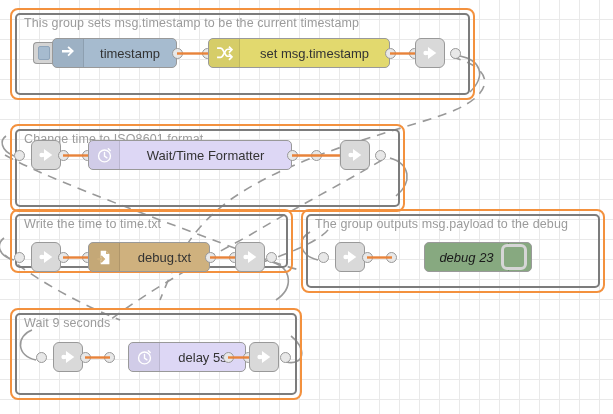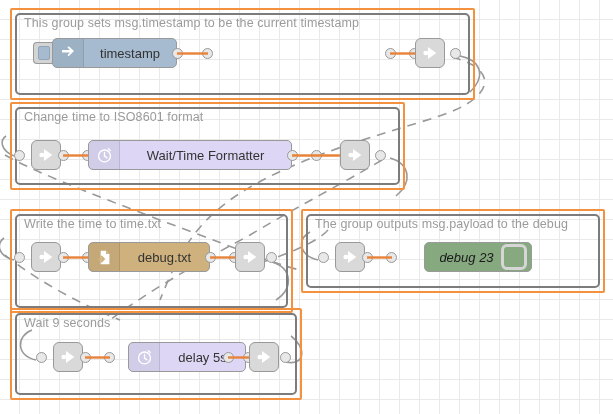--- a/index.html
+++ b/index.html
@@ -14,21 +14,21 @@
     background-image:
       linear-gradient(to right, #e9e9e9 1px, transparent 1px),
       linear-gradient(to bottom, #e9e9e9 1px, transparent 1px);
     background-size:20px 20px;
     background-position:-1px -1px;
   }
   
   .group{
     position:absolute;
     border:2px solid #f3913e;
-    border-radius:2px;
+    border-radius:8px;
     background:transparent;
     box-sizing:border-box;
   }
   .group-inner{
     position:absolute;
     left:3px;top:3px;right:3px;bottom:3px;
     border:2px solid #7c7c7c;
     border-radius:5px;
     box-sizing:border-box;
     background:rgba(255,255,255,0.0);
@@ -158,32 +158,43 @@
       <svg width="16" height="16" viewBox="0 0 16 16">
         <path d="M2 5h8l-2.5-2.5 1.2-1.2L14 6 8.7 11.3 7.5 10.1 10 7.6H2z" fill="#fff"></path>
         <path d="M2 9h6l-2 2.2.9.9L11 9.6 6.9 5.5 6 6.4 8 8.4H2z" fill="#fff" opacity="0"></path>
       </svg>
     </div>
     <div class="label">timestamp</div>
   </div>
   <div class="port round" style="left:172px;top:48px;"></div>
 
   <div class="port round" style="left:202px;top:48px;"></div>
+  <div class="node n-change right-icon" style="left:208px;top:38px;width:182px;">
+    <div class="icon-box">
+      <svg width="17" height="17" viewBox="0 0 16 16">
+        <path d="M1 3h3.2c.9 0 1.5.5 2 1.3l3.1 5.2c.4.7.9 1.1 1.7 1.1H14" stroke="#fff" stroke-width="1.6" fill="none"></path>
+        <path d="M1 11.6h3.2c.9 0 1.5-.5 2-1.3l3.1-5.2c.4-.7.9-1.1 1.7-1.1H14" stroke="#fff" stroke-width="1.6" fill="none"></path>
+        <path d="M12.2 1.6L15 4.4l-2.8 2.8" stroke="#fff" stroke-width="1.6" fill="none"></path>
+        <path d="M12.2 8.4L15 11.2 12.2 14" stroke="#fff" stroke-width="1.6" fill="none"></path>
+      </svg>
+    </div>
+    <div class="label">set msg.timestamp</div>
+  </div>
   <div class="port round" style="left:385px;top:48px;"></div>
 
   <div class="port round" style="left:409px;top:48px;"></div>
   <div class="linknode" style="left:415px;top:38px;">
     <svg width="18" height="18" viewBox="0 0 16 16">
       <circle cx="4.2" cy="8" r="2.1" fill="#fff"></circle>
       <path d="M6.2 2.6L13.6 8l-7.4 5.4V9.6H4.6V6.4h1.6z" fill="#fff"></path>
     </svg>
   </div>
   <div class="port round" style="left:450px;top:48px;"></div>
 
-  <div class="group" style="left:10px;top:102px;width:395px;height:88px;padding-left:20px;">
+  <div class="group" style="left:10px;top:124px;width:395px;height:88px;padding-left:20px;">
     <div class="group-inner"></div>
     <div class="group-label">Change time to ISO8601 format</div>
   </div>
 
   <div class="port round" style="left:14px;top:150px;"></div>
   <div class="linknode" style="left:31px;top:140px;">
     <svg width="18" height="18" viewBox="0 0 16 16">
       <circle cx="4.2" cy="8" r="2.1" fill="#fff"></circle>
       <path d="M6.2 2.6L13.6 8l-7.4 5.4V9.6H4.6V6.4h1.6z" fill="#fff"></path>
     </svg>
@@ -205,21 +216,21 @@
 
   <div class="port round" style="left:311px;top:150px;"></div>
   <div class="linknode" style="left:340px;top:140px;">
     <svg width="18" height="18" viewBox="0 0 16 16">
       <circle cx="4.2" cy="8" r="2.1" fill="#fff"></circle>
       <path d="M6.2 2.6L13.6 8l-7.4 5.4V9.6H4.6V6.4h1.6z" fill="#fff"></path>
     </svg>
   </div>
   <div class="port round" style="left:375px;top:150px;"></div>
 
-  <div class="group" style="left:10px;top:209px;width:283px;height:104px;">
+  <div class="group" style="left:10px;top:209px;width:283px;height:64px;">
     <div class="group-inner"></div>
     <div class="group-label">Write the time to time.txt</div>
   </div>
 
   <div class="port round" style="left:14px;top:252px;"></div>
   <div class="linknode" style="left:31px;top:242px;">
     <svg width="18" height="18" viewBox="0 0 16 16">
       <circle cx="4.2" cy="8" r="2.1" fill="#fff"></circle>
       <path d="M6.2 2.6L13.6 8l-7.4 5.4V9.6H4.6V6.4h1.6z" fill="#fff"></path>
     </svg>

